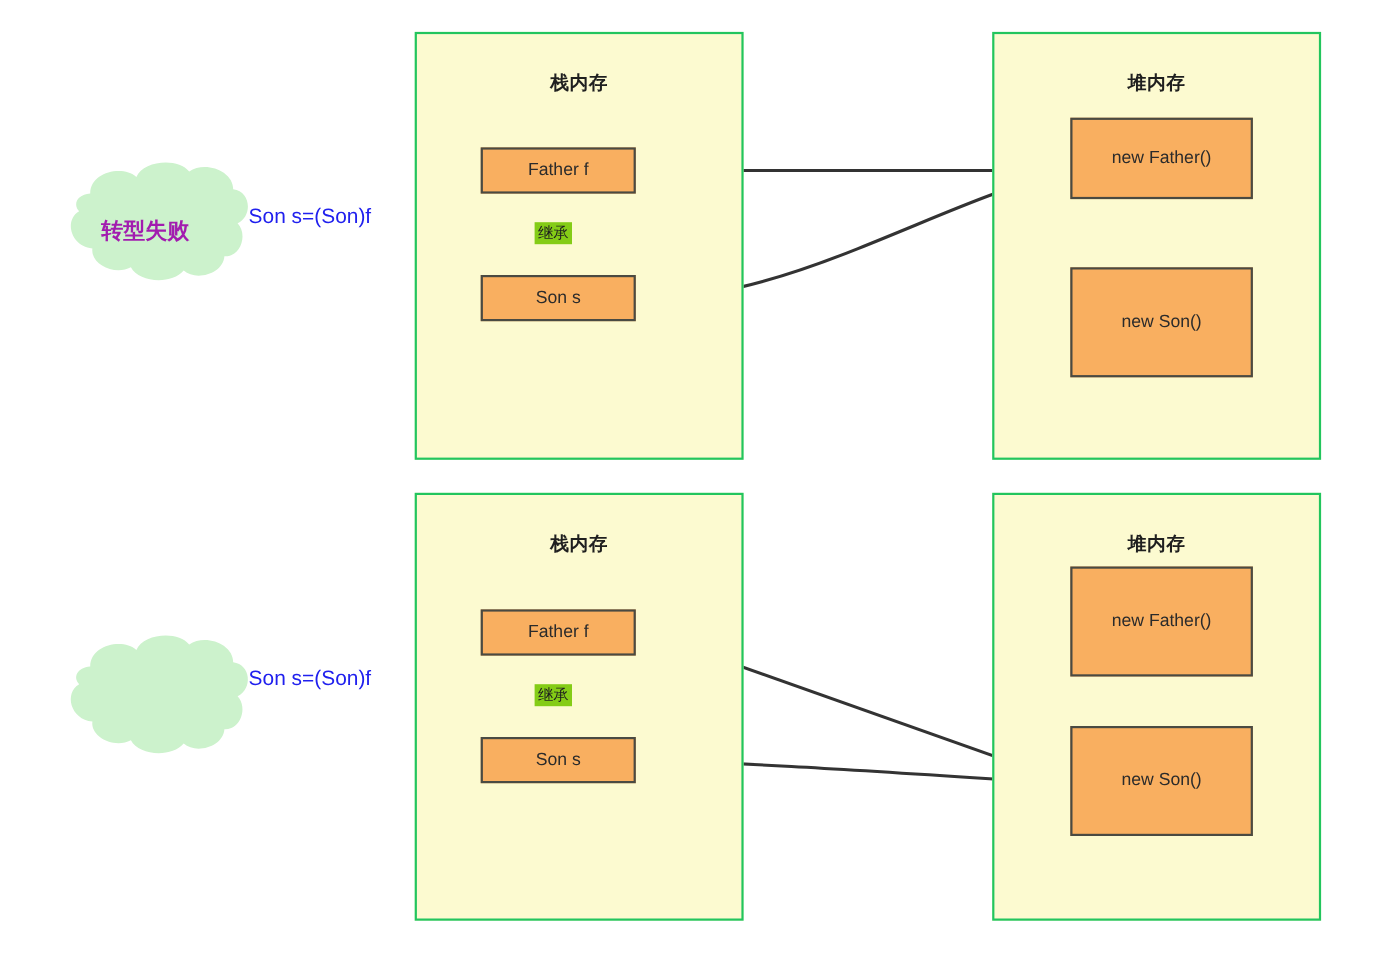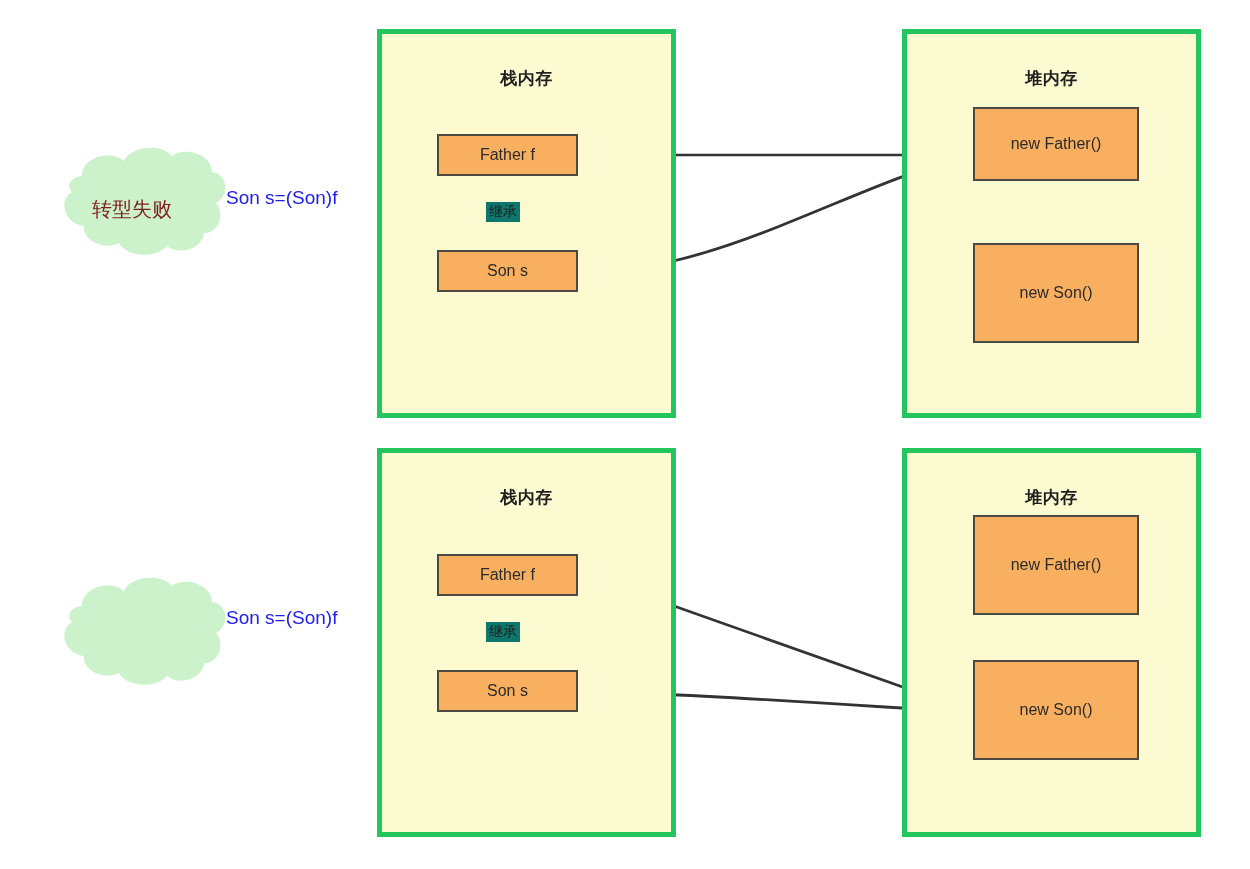--- a/index.html
+++ b/index.html
@@ -23,21 +23,21 @@
   svg.canvas {
     position: absolute;
     top: 0;
     left: 0;
     width: 1250px;
     height: 869px;
   }
   .memory-panel {
     position: absolute;
     background: #FCFAD0;
-    border: 5px solid #22c55e;
+    border: 2px solid #22c55e;
     box-sizing: border-box;
   }
   .panel-title {
     position: absolute;
     left: 0;
     right: 0;
     text-align: center;
     font-size: 17px;
     font-weight: bold;
     color: #1f1f1f;
@@ -53,35 +53,35 @@
     justify-content: center;
     font-size: 16px;
     color: #2b2b2b;
   }
   .cloud-label {
     position: absolute;
     display: flex;
     align-items: center;
     justify-content: center;
     font-size: 20px;
-    font-weight: normal;
-    color: #7f1d1d;
+    font-weight: bold;
+    color: #a21caf;
     z-index: 3;
     white-space: nowrap;
   }
   .cast-expr {
     position: absolute;
     font-size: 19px;
     font-weight: normal;
     color: #2020EE;
     white-space: nowrap;
   }
   .edge-label {
     position: absolute;
-    background: #0f766e;
+    background: #84cc16;
     font-size: 14px;
     color: #1f1f1f;
     padding: 1px 3px;
     white-space: nowrap;
     z-index: 2;
   }
 </style>
 </head>
 <body>
 

